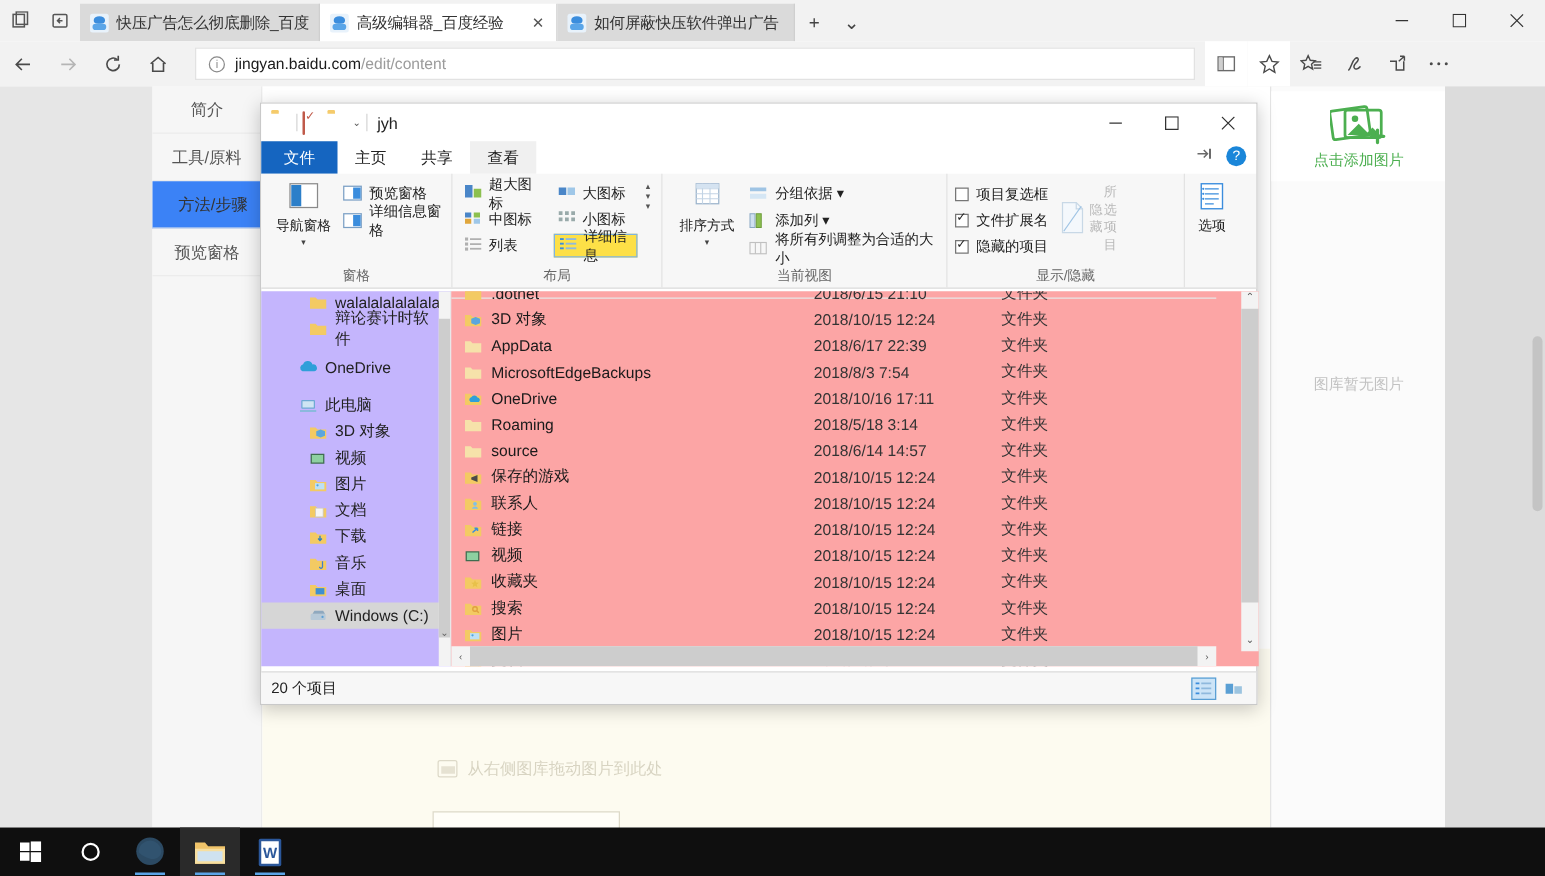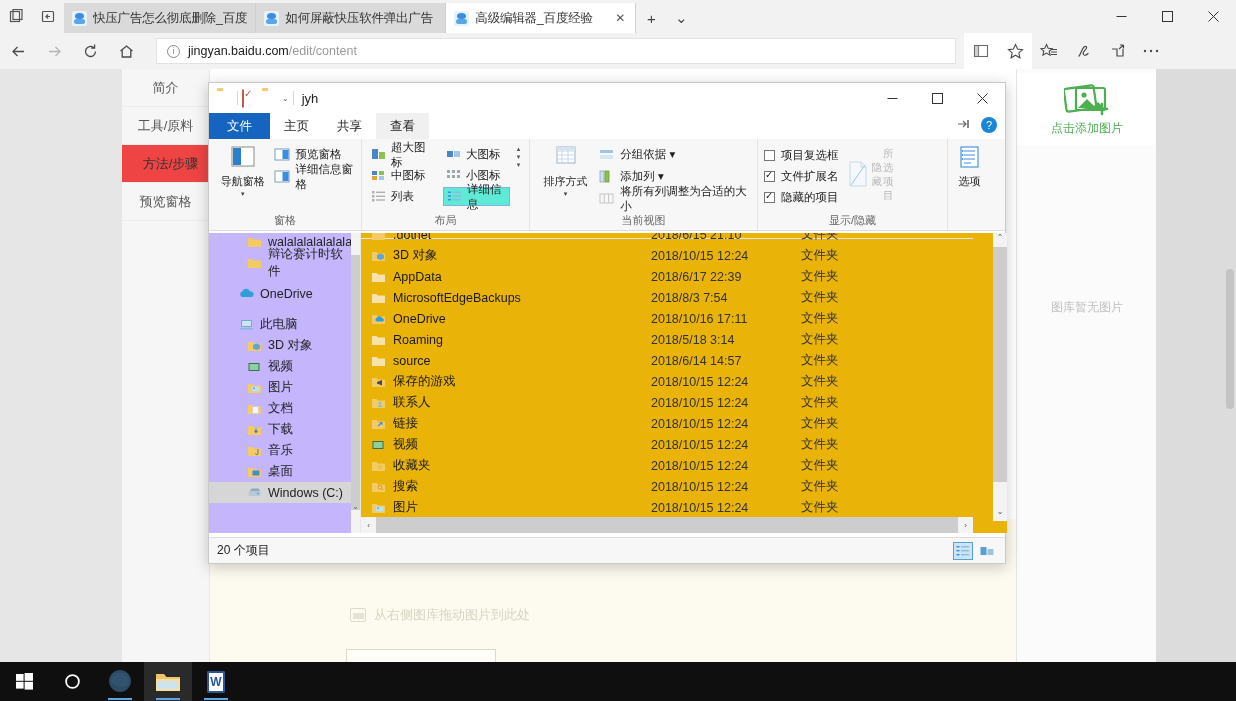--- a/index.html
+++ b/index.html
@@ -75,21 +75,21 @@
   .tb-icon.boxed { background:#fff; }
 
   
   .page-area { position:absolute; left:0; top:69px; width:1236px; height:593px; background:#e6e6e6; }
   .page-sheet { position:absolute; left:122px; top:0; width:894px; height:593px; background:#ffffff; }
   .side-nav { position:absolute; left:122px; top:0; width:88px; height:593px; background:#f6f6f6; border-right:1px solid #e8e8e8;}
   .side-nav-item {
     height:38px; display:flex; align-items:center; justify-content:center;
     font-size:13px; color:#555; border-bottom:1px solid #ececec;
   }
-  .side-nav-item.active { background:#ef4444; color:#333;padding-left:10px; }
+  .side-nav-item.active { background:#3b82f6; color:#333;padding-left:10px; }
   .editor-body { position:absolute; left:210px; top:0; width:806px; height:593px; background:#fff; }
   .ed-yellow { position:absolute; left:0; top:450px; width:806px; height:143px; background:#fdfbf0; }
   .ed-drop {
     position:absolute; left:140px; top:535px; width:320px; height:22px;
     display:flex; align-items:center; gap:8px; color:#d8d4c2; font-size:13px;
   }
   .ed-drop .ph-ico { width:16px; height:14px; border:1px solid #ddd9c8; border-radius:2px; position:relative; }
   .ed-drop .ph-ico::after { content:""; position:absolute; left:2px; bottom:2px; width:11px; height:6px; background:#e6e2d2; }
   .ed-box { position:absolute; left:136px; top:580px; width:150px; height:24px; border:1px solid #ddd9c8; background:#fffef8;}
 
@@ -145,40 +145,40 @@
   .rgroup .gbody { display:flex; align-items:flex-start; gap:4px; flex:1 1 auto; }
   .bigbtn { width:62px; display:flex; flex-direction:column; align-items:center; gap:2px; padding-top:2px; }
   .bigbtn .glyph { width:30px; height:28px; }
   .bigbtn .blabel { font-size:11px; color:#222; text-align:center; line-height:13px; }
   .bigbtn .arrow { font-size:7px; color:#444; }
   .colbtns { display:flex; flex-direction:column; gap:3px; padding-top:2px; }
   .smallbtn { display:flex; align-items:center; gap:5px; font-size:11.5px; color:#222; height:19px;}
   .smallbtn .sico { width:16px; height:14px; flex:0 0 16px; }
   .viewgrid { display:grid; grid-template-columns:auto auto; gap:2px 10px; padding-top:2px;}
   .viewitem { display:flex; align-items:center; gap:5px; font-size:11.5px; color:#222; padding:1px 3px; height:19px;}
-  .viewitem.sel { background:#5eead4; border:1px solid #7eb4e2; }
+  .viewitem.sel { background:#fde047; border:1px solid #7eb4e2; }
   .viewscroll { display:flex; flex-direction:column; justify-content:space-between; align-items:center; width:10px; padding:2px 0; font-size:7px; color:#555;}
   .chkrow { display:flex; align-items:center; gap:6px; font-size:11.5px; color:#222; height:20px;}
   .chk { width:11px; height:11px; border:1px solid #767676; background:#fff; position:relative; flex:0 0 11px;}
   .chk.on::after { content:"✓"; position:absolute; left:0; top:-3px; font-size:10px; color:#222;}
   .hidebtn { width:56px; display:flex; flex-direction:row; align-items:center; gap:1px; color:#b8b8b8; font-size:10.5px; padding-top:4px;}
   .ex-content { position:absolute; left:0; top:150px; width:798px; height:300px; display:flex; }
   .navpane { width:152px; position:relative; background:#c4b5fd; border-right:1px solid #e8e8e8; overflow:hidden;}
   .nav-list { position:absolute; left:0; top:0; width:145px; }
   .nav-item { height:21px; display:flex; align-items:center; gap:6px; font-size:12.5px; color:#222; padding-left:16px;}
   .nav-item.indent1 { padding-left:30px; }
   .nav-item.indent2 { padding-left:38px; }
   .nav-item.selected { background:#d6d6d6; }
   .nav-gap { height:10px; }
   .nav-ico { width:15px; height:14px; flex:0 0 15px; }
   .nav-vscroll { position:absolute; right:0; top:0; width:9px; height:300px; background:#f3f3f3;}
   .nav-vthumb { position:absolute; right:0; top:22px; width:9px; height:255px; background:#cdcdcd;}
   .nav-downarrow { position:absolute; right:0; bottom:22px; width:9px; text-align:center; font-size:8px; color:#666;}
 
-  .listpane { flex:1 1 auto; position:relative; background:#eab308; overflow:hidden; }
+  .listpane { flex:1 1 auto; position:relative; background:#fca5a5; overflow:hidden; }
   .col-head { position:absolute; left:0; top:-16px; width:612px; height:22px; display:flex; font-size:11.5px; color:#555; border-bottom:1px solid #e6e6e6; align-items:center;}
   .rows { position:absolute; left:0; top:0; width:612px; }
   .frow { height:21px; display:flex; align-items:center; font-size:12.5px; color:#1a1a1a; }
   .frow .c-name { width:290px; display:flex; align-items:center; gap:7px; padding-left:10px; overflow:hidden; white-space:nowrap;}
   .frow .c-date { width:150px; color:#333; }
   .frow .c-type { width:120px; color:#333; }
   .fico { width:15px; height:13px; flex:0 0 15px; }
   .list-vscroll { position:absolute; right:0; top:0; width:14px; height:288px; background:#f3f3f3;}
   .list-vthumb { position:absolute; right:0; top:14px; width:14px; height:235px; background:#cdcdcd;}
   .list-uarr { position:absolute; right:0; top:0; width:14px; height:14px; text-align:center; font-size:8px; color:#555;}
@@ -266,28 +266,28 @@
       <svg width="15" height="15" viewBox="0 0 15 15">
           <rect x="1.5" y="2.5" width="11" height="10" rx="1" fill="none" stroke="#555" stroke-width="1.2"></rect>
           <path d="M9 7.5 H5 M7 5.5 L5 7.5 L7 9.5" stroke="#555" stroke-width="1.2" fill="none"></path>
         </svg>
     </div>
 
     <div class="tab">
       <span class="favicon"></span>
       <span class="tab-title">快压广告怎么彻底删除_百度</span>
     </div>
-    <div class="tab">
-      <span class="favicon"></span>
-      <span class="tab-title">如何屏蔽快压软件弹出广告</span>
-    </div>
     <div class="tab active">
       <span class="favicon"></span>
       <span class="tab-title">高级编辑器_百度经验</span>
       <span class="tab-close">✕</span>
+    </div>
+    <div class="tab">
+      <span class="favicon"></span>
+      <span class="tab-title">如何屏蔽快压软件弹出广告</span>
     </div>
     <div class="newtab">+</div>
     <div class="tabmenu">⌄</div>
 
     <div class="win-controls">
       <div class="win-btn">
         <svg width="11" height="11" viewBox="0 0 11 11">
             <path d="M0.5 5.5 H10.5" stroke="#333" stroke-width="1"></path>
           </svg>
       </div>

